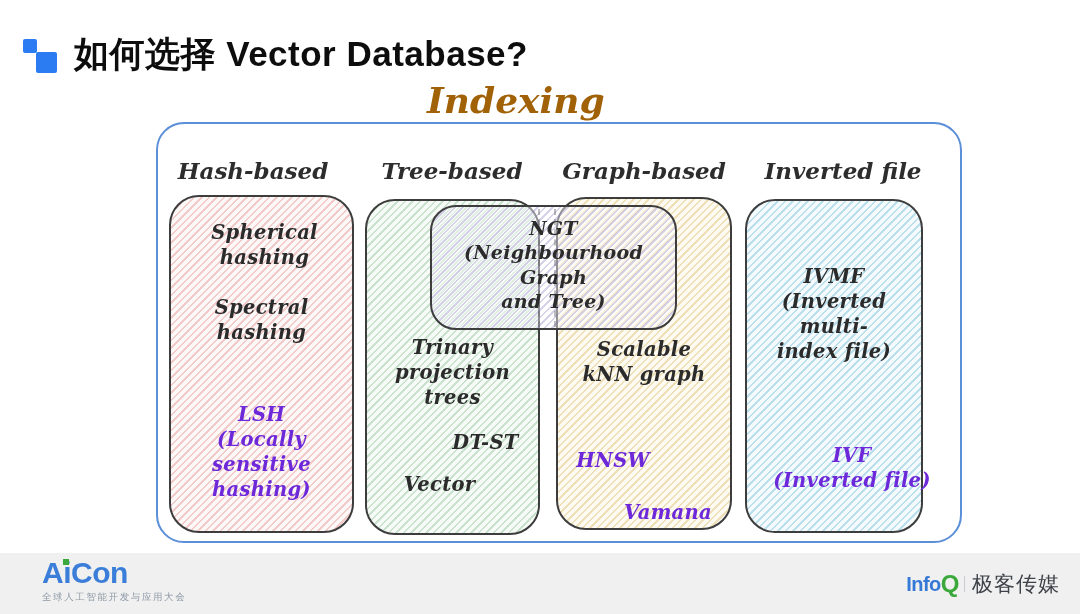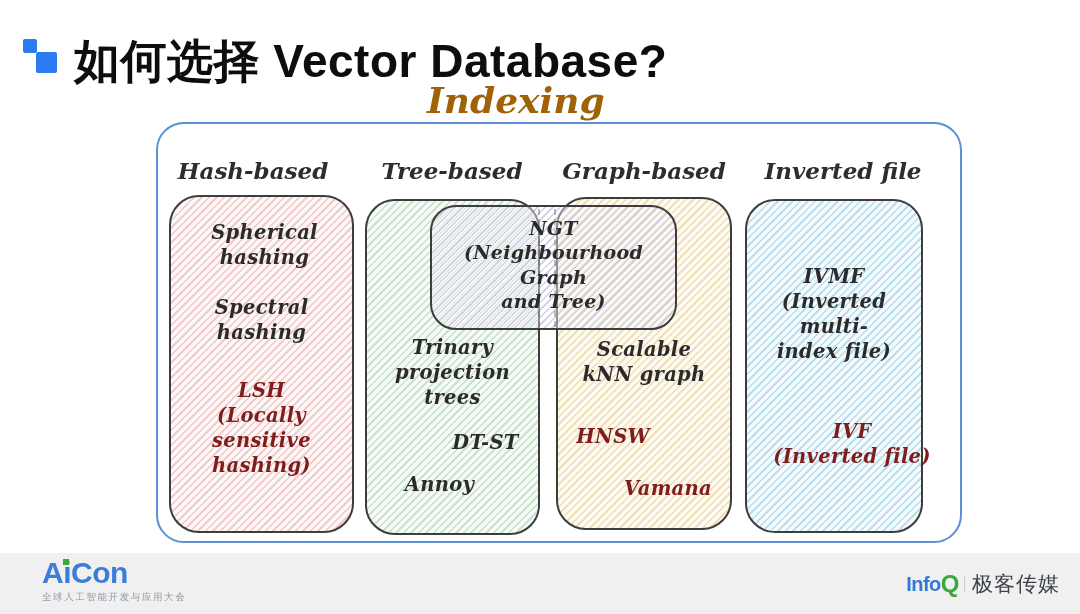--- a/index.html
+++ b/index.html
@@ -12,21 +12,21 @@
   }
   .abs { position: absolute; }
   .hand { font-family: "DejaVu Serif", serif; font-style: italic; }
 
   
   .title-sq { position: absolute; background: #2b7cf3; border-radius: 2px; }
   .sq-small { left: 23px; top: 39px; width: 14px; height: 14px; }
   .sq-big   { left: 36px; top: 52px; width: 21px; height: 21px; }
   .page-title {
     left: 74px; top: 31px;
-    font-size: 46px; font-weight: bold; color: #0d0d0d;
+    font-size: 35px; font-weight: bold; color: #0d0d0d;
     letter-spacing: 0.5px;
   }
   .diagram-heading {
     left: 427px; top: 79px; width: 210px;
     text-align: left; font-size: 36px; font-weight: bold; color: #a16207;
   }
 
   
   .container {
     left: 156px; top: 122px; width: 806px; height: 421px;
@@ -86,21 +86,21 @@
   }
   .dash-1 { left: 538px; }
   .dash-2 { left: 554px; }
 
   .entry {
     position: absolute; z-index: 3;
     white-space: pre-line; text-align: center;
     font-size: 19.5px; font-weight: bold; line-height: 1.28;
     color: #2b2b2b; letter-spacing: 0.3px;
   }
-  .red { color: #7f1d1d; }
+  .red { color: #6d28d9; margin-top: 24px; }
 
   
   .hash-e0 { left: 169px; top: 221px; width: 191px; }
   .hash-e1 { left: 169px; top: 296px; width: 185px; text-align: center; }
   .hash-e2 { left: 169px; top: 379px; width: 185px; }
   .tree-e0 { left: 365px; top: 336px; width: 175px; }
   .tree-e1 { left: 398px; top: 431px; width: 175px; }
   .tree-e2 { left: 352px; top: 473px; width: 175px; }
   .graph-e0 { left: 556px; top: 338px; width: 176px; }
   .graph-e1 { left: 525px; top: 425px; width: 176px; }
@@ -165,21 +165,21 @@
 hashing</div>
 <div class="entry hash-e2 hand red">LSH
 (Locally
 sensitive
 hashing)</div>
 
 <div class="entry tree-e0 hand">Trinary
 projection
 trees</div>
 <div class="entry tree-e1 hand">DT-ST</div>
-<div class="entry tree-e2 hand">Annoy</div>
+<div class="entry tree-e2 hand">Vector</div>
 
 <div class="entry graph-e0 hand">Scalable
 kNN graph</div>
 <div class="entry graph-e1 hand red">HNSW</div>
 <div class="entry graph-e2 hand red">Vamana</div>
 
 <div class="entry inv-e0 hand">IVMF
 (Inverted multi-
 index file)</div>
 <div class="entry inv-e1 hand red">IVF

